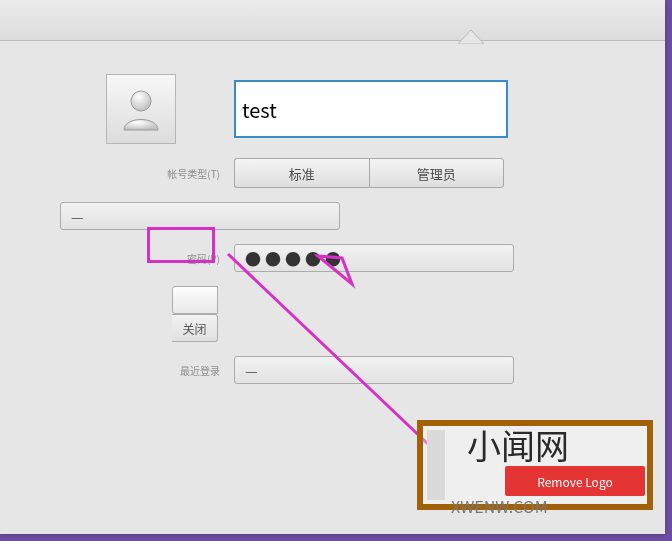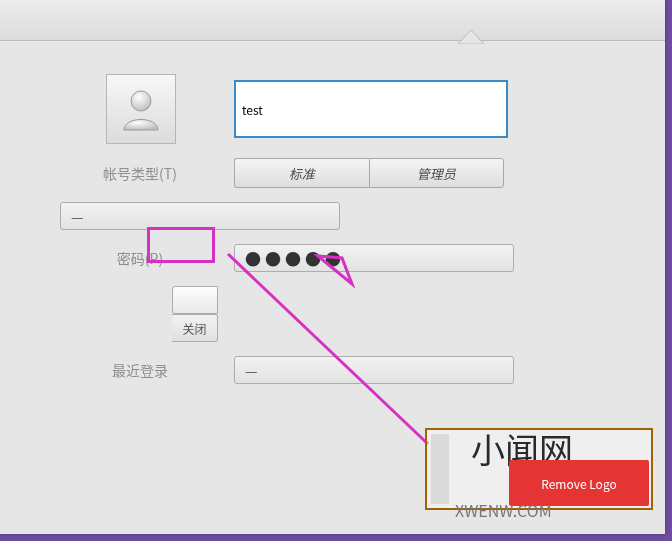--- a/index.html
+++ b/index.html
@@ -2,40 +2,40 @@
 <html><head>
 <meta charset="utf-8">
 <style>
   html,body{margin:0;padding:0;width:672px;height:541px;overflow:hidden;font-family:"Noto Sans CJK SC","Microsoft YaHei",sans-serif;background:#6d4da0;}
   .window{position:absolute;left:0;top:0;width:665px;height:534px;background:#e6e6e6;box-shadow:0 0 4px rgba(0,0,0,.3);}
   .topbar{height:40px;background:linear-gradient(#ececec,#dcdcdc);border-bottom:1px solid #bbb;}
   .pointer{position:absolute;top:30px;left:458px;width:26px;height:14px;}
   .pointer svg{display:block;}
   .content{position:absolute;left:0;right:0;top:44px;bottom:0;padding:30px 60px 0 60px;}
   .row{display:flex;align-items:center;margin-bottom:14px;}
-  .labelcol{width:160px;text-align:center;padding-right:14px;color:#8e8e8e;font-size:14px;}
+  .labelcol{width:160px;text-align:right;padding-right:14px;color:#8e8e8e;font-size:10px;}
   .fieldcol{width:270px;}
   .avatar{width:68px;height:68px;border:1px solid #b5b5b5;background:linear-gradient(#f7f7f7,#dcdcdc);display:flex;align-items:center;justify-content:center;margin-left:46px;}
   .avatar svg{display:block;}
-  .name-input{width:258px;height:30px;border:2px solid #3a8ac7;padding:12px 6px;font-size:12px;font-family:inherit;outline:none;background:#fff;}
+  .name-input{width:258px;height:30px;border:2px solid #3a8ac7;padding:12px 6px;font-size:20px;font-family:inherit;outline:none;background:#fff;}
   .segbtn{display:flex;width:270px;height:30px;}
-  .segbtn .seg{flex:1;border:1px solid #a8a8a8;background:linear-gradient(#f4f4f4,#dedede);display:flex;align-items:center;justify-content:center;font-size:13px;color:#4a4a4a;cursor:pointer;font-style:italic;}
+  .segbtn .seg{flex:1;border:1px solid #a8a8a8;background:linear-gradient(#f4f4f4,#dedede);display:flex;align-items:center;justify-content:center;font-size:13px;color:#4a4a4a;cursor:pointer;}
   .segbtn .seg:first-child{border-right:none;border-radius:3px 0 0 3px;}
   .segbtn .seg:last-child{border-radius:0 3px 3px 0;}
   .bar{width:258px;height:26px;border:1px solid #acacac;border-radius:3px;background:linear-gradient(#f2f2f2,#e2e2e2);display:flex;align-items:center;padding:0 10px;color:#555;font-size:14px;cursor:pointer;}
   .bar.pwd{letter-spacing:4px;font-size:16px;color:#333;}
   .switchwrap{display:flex;align-items:center;flex-direction:column;}
   .switch{width:44px;height:26px;border:1px solid #acacac;border-radius:3px 0 0 3px;background:linear-gradient(#fdfdfd,#e9e9e9);}
   .switchlbl{height:26px;border:1px solid #acacac;border-left:none;border-radius:0 3px 3px 0;background:linear-gradient(#f2f2f2,#e0e0e0);display:flex;align-items:center;padding:0 10px;font-size:12px;color:#555;}
   .hl{position:absolute;border:3px solid #d631c4;left:147px;top:227px;width:62px;height:30px;}
   .arrow{position:absolute;left:218px;top:234px;width:240px;height:230px;pointer-events:none;}
-  .wm{position:absolute;right:12px;bottom:24px;width:224px;height:78px;border:2px solid #a16207;background:rgba(255,255,255,.35);text-decoration:underline;}
+  .wm{position:absolute;right:12px;bottom:24px;width:224px;height:78px;border:6px solid #a16207;background:rgba(255,255,255,.35);text-decoration:underline;}
   .wm-bar{position:absolute;left:4px;top:4px;bottom:4px;width:18px;background:#dadada;}
   .wm-title{position:absolute;left:44px;top:-6px;font-size:34px;color:#2a2a2a;font-weight:400;}
-  .wm-red{position:absolute;right:2px;bottom:2px;width:140px;height:46px;background:#e53434;color:#fff;font-size:12px;display:flex;align-items:center;justify-content:center;border-radius:2px;}
+  .wm-red{position:absolute;right:2px;bottom:8px;width:140px;height:30px;background:#e53434;color:#fff;font-size:12px;display:flex;align-items:center;justify-content:center;border-radius:2px;}
   .wm-sub{position:absolute;left:28px;bottom:-14px;font-size:16px;color:#777;}
 </style>
 </head>
 <body>
 
 <div class="window">
   <div class="topbar"></div>
   <div class="pointer">
     <svg width="26" height="14">
         <polygon points="0,14 13,0 26,14" fill="#e6e6e6" stroke="#bbb"></polygon>

